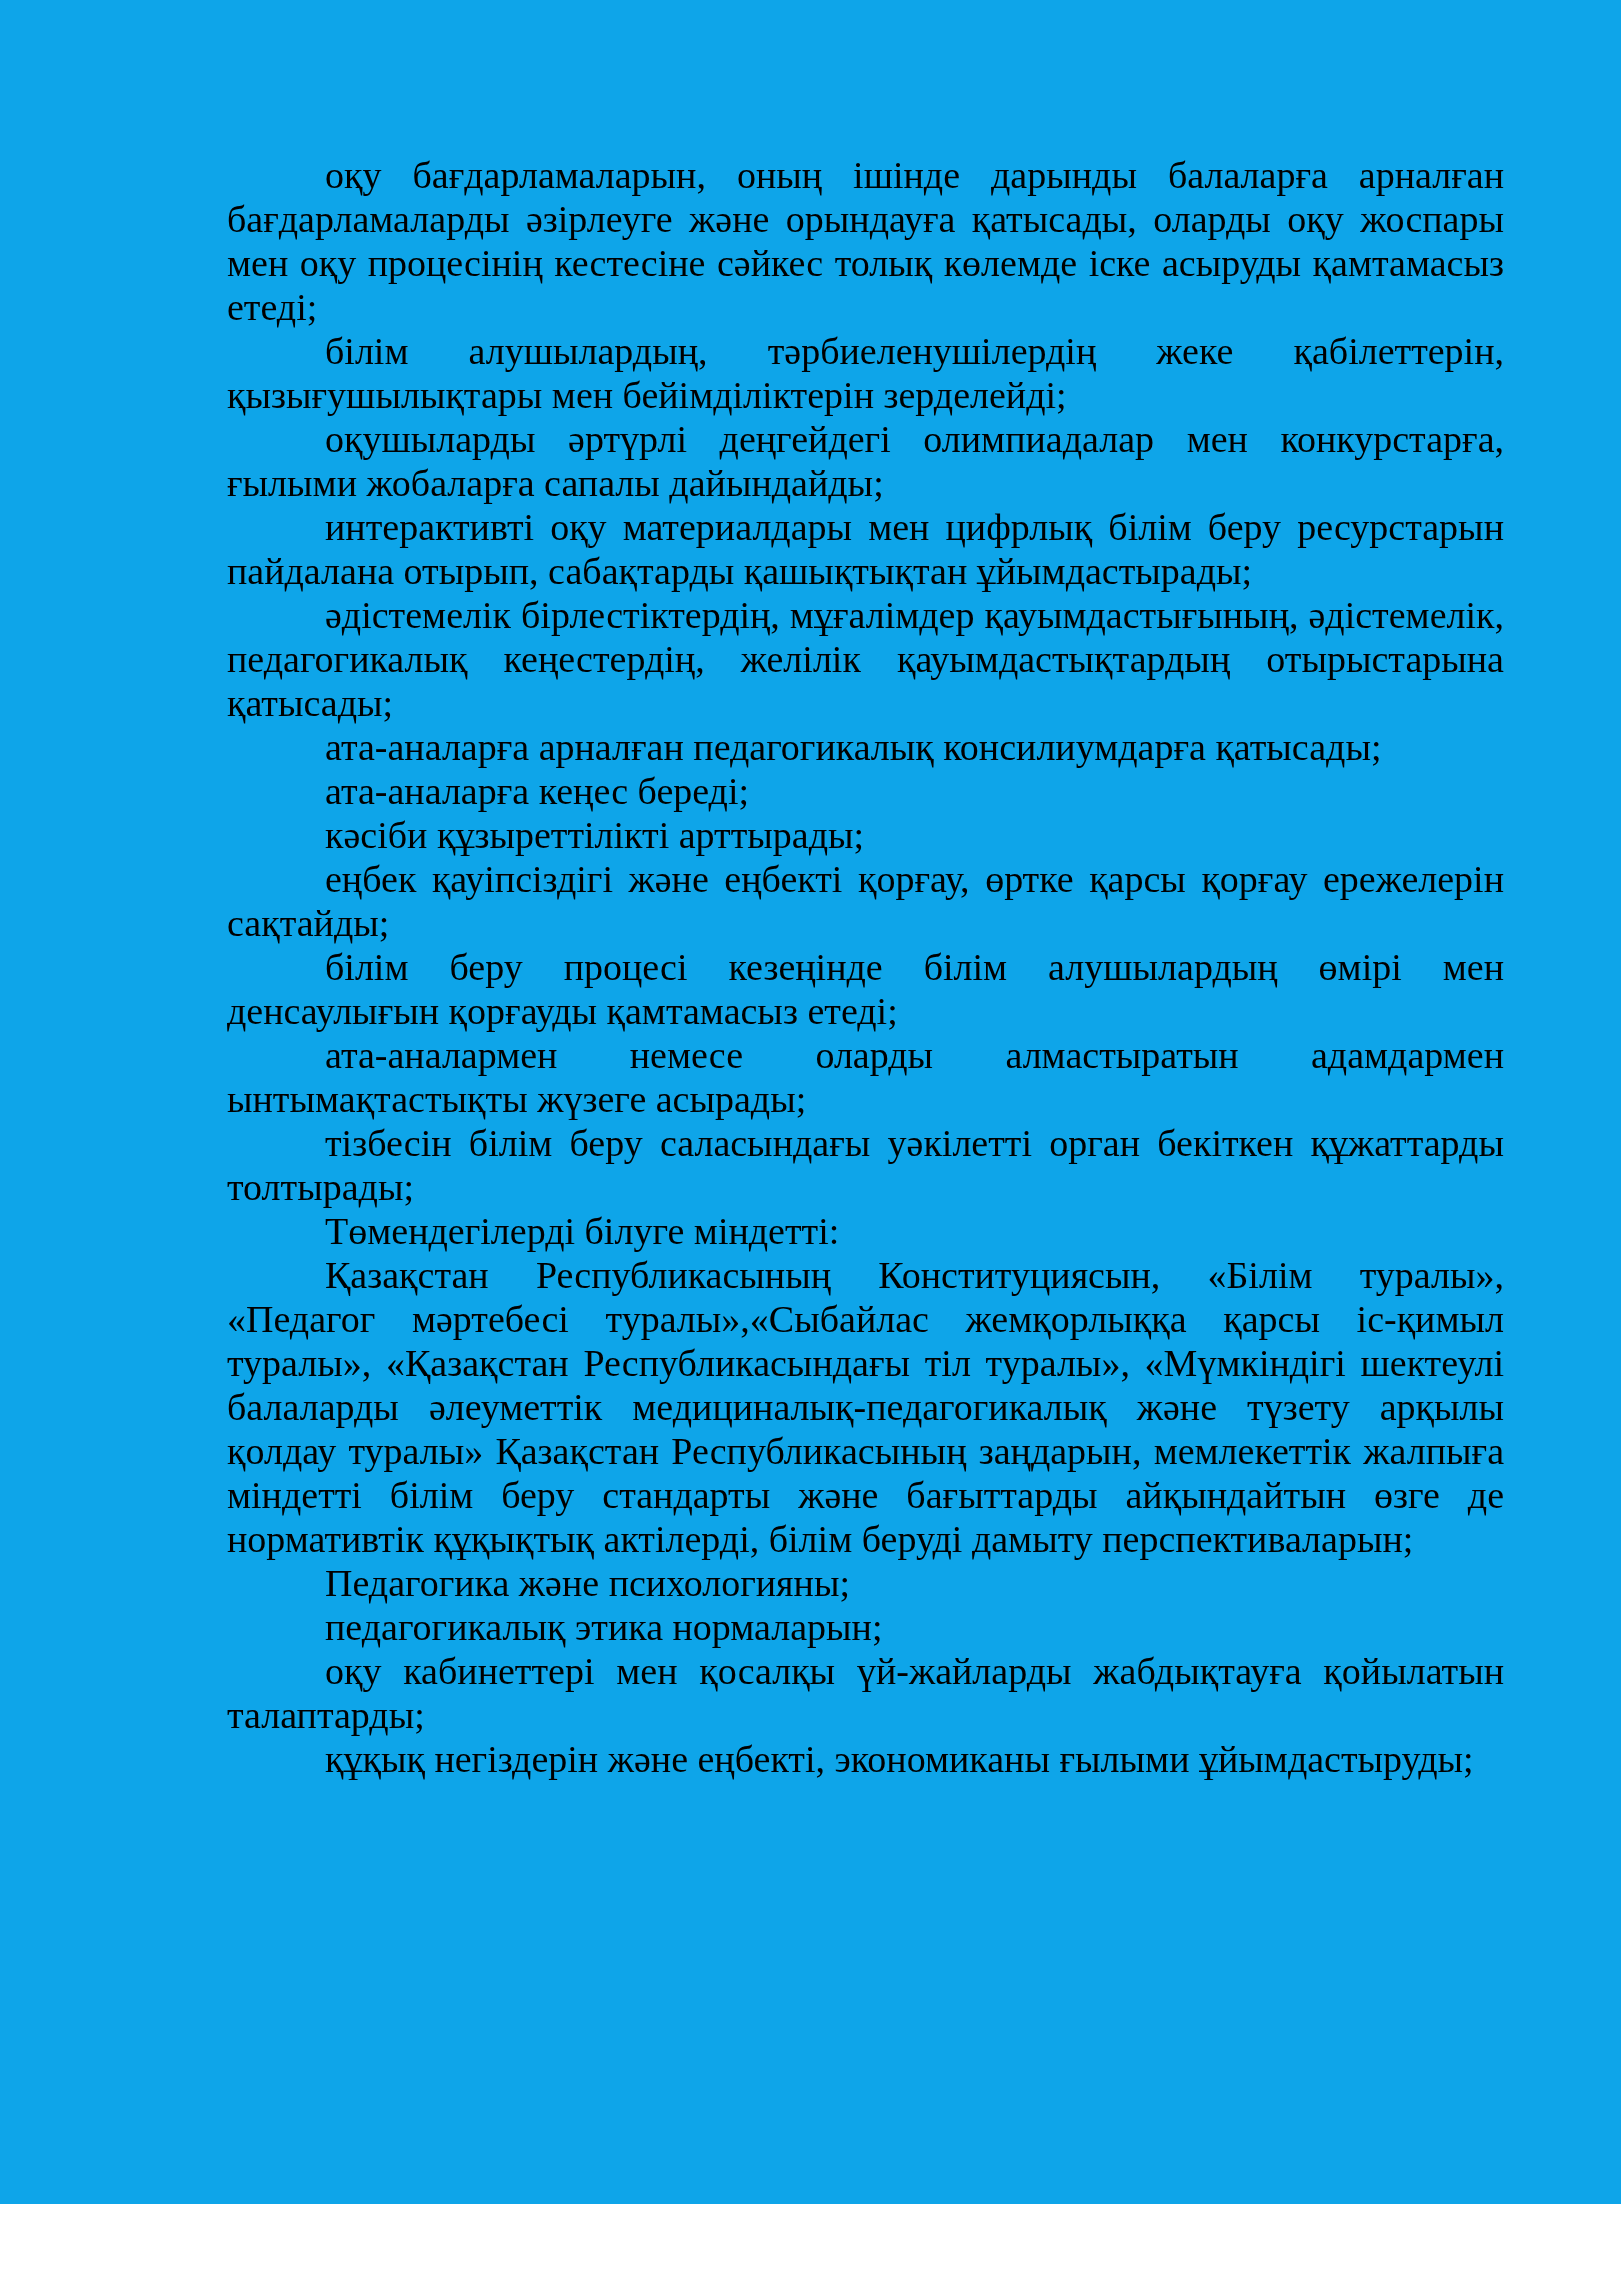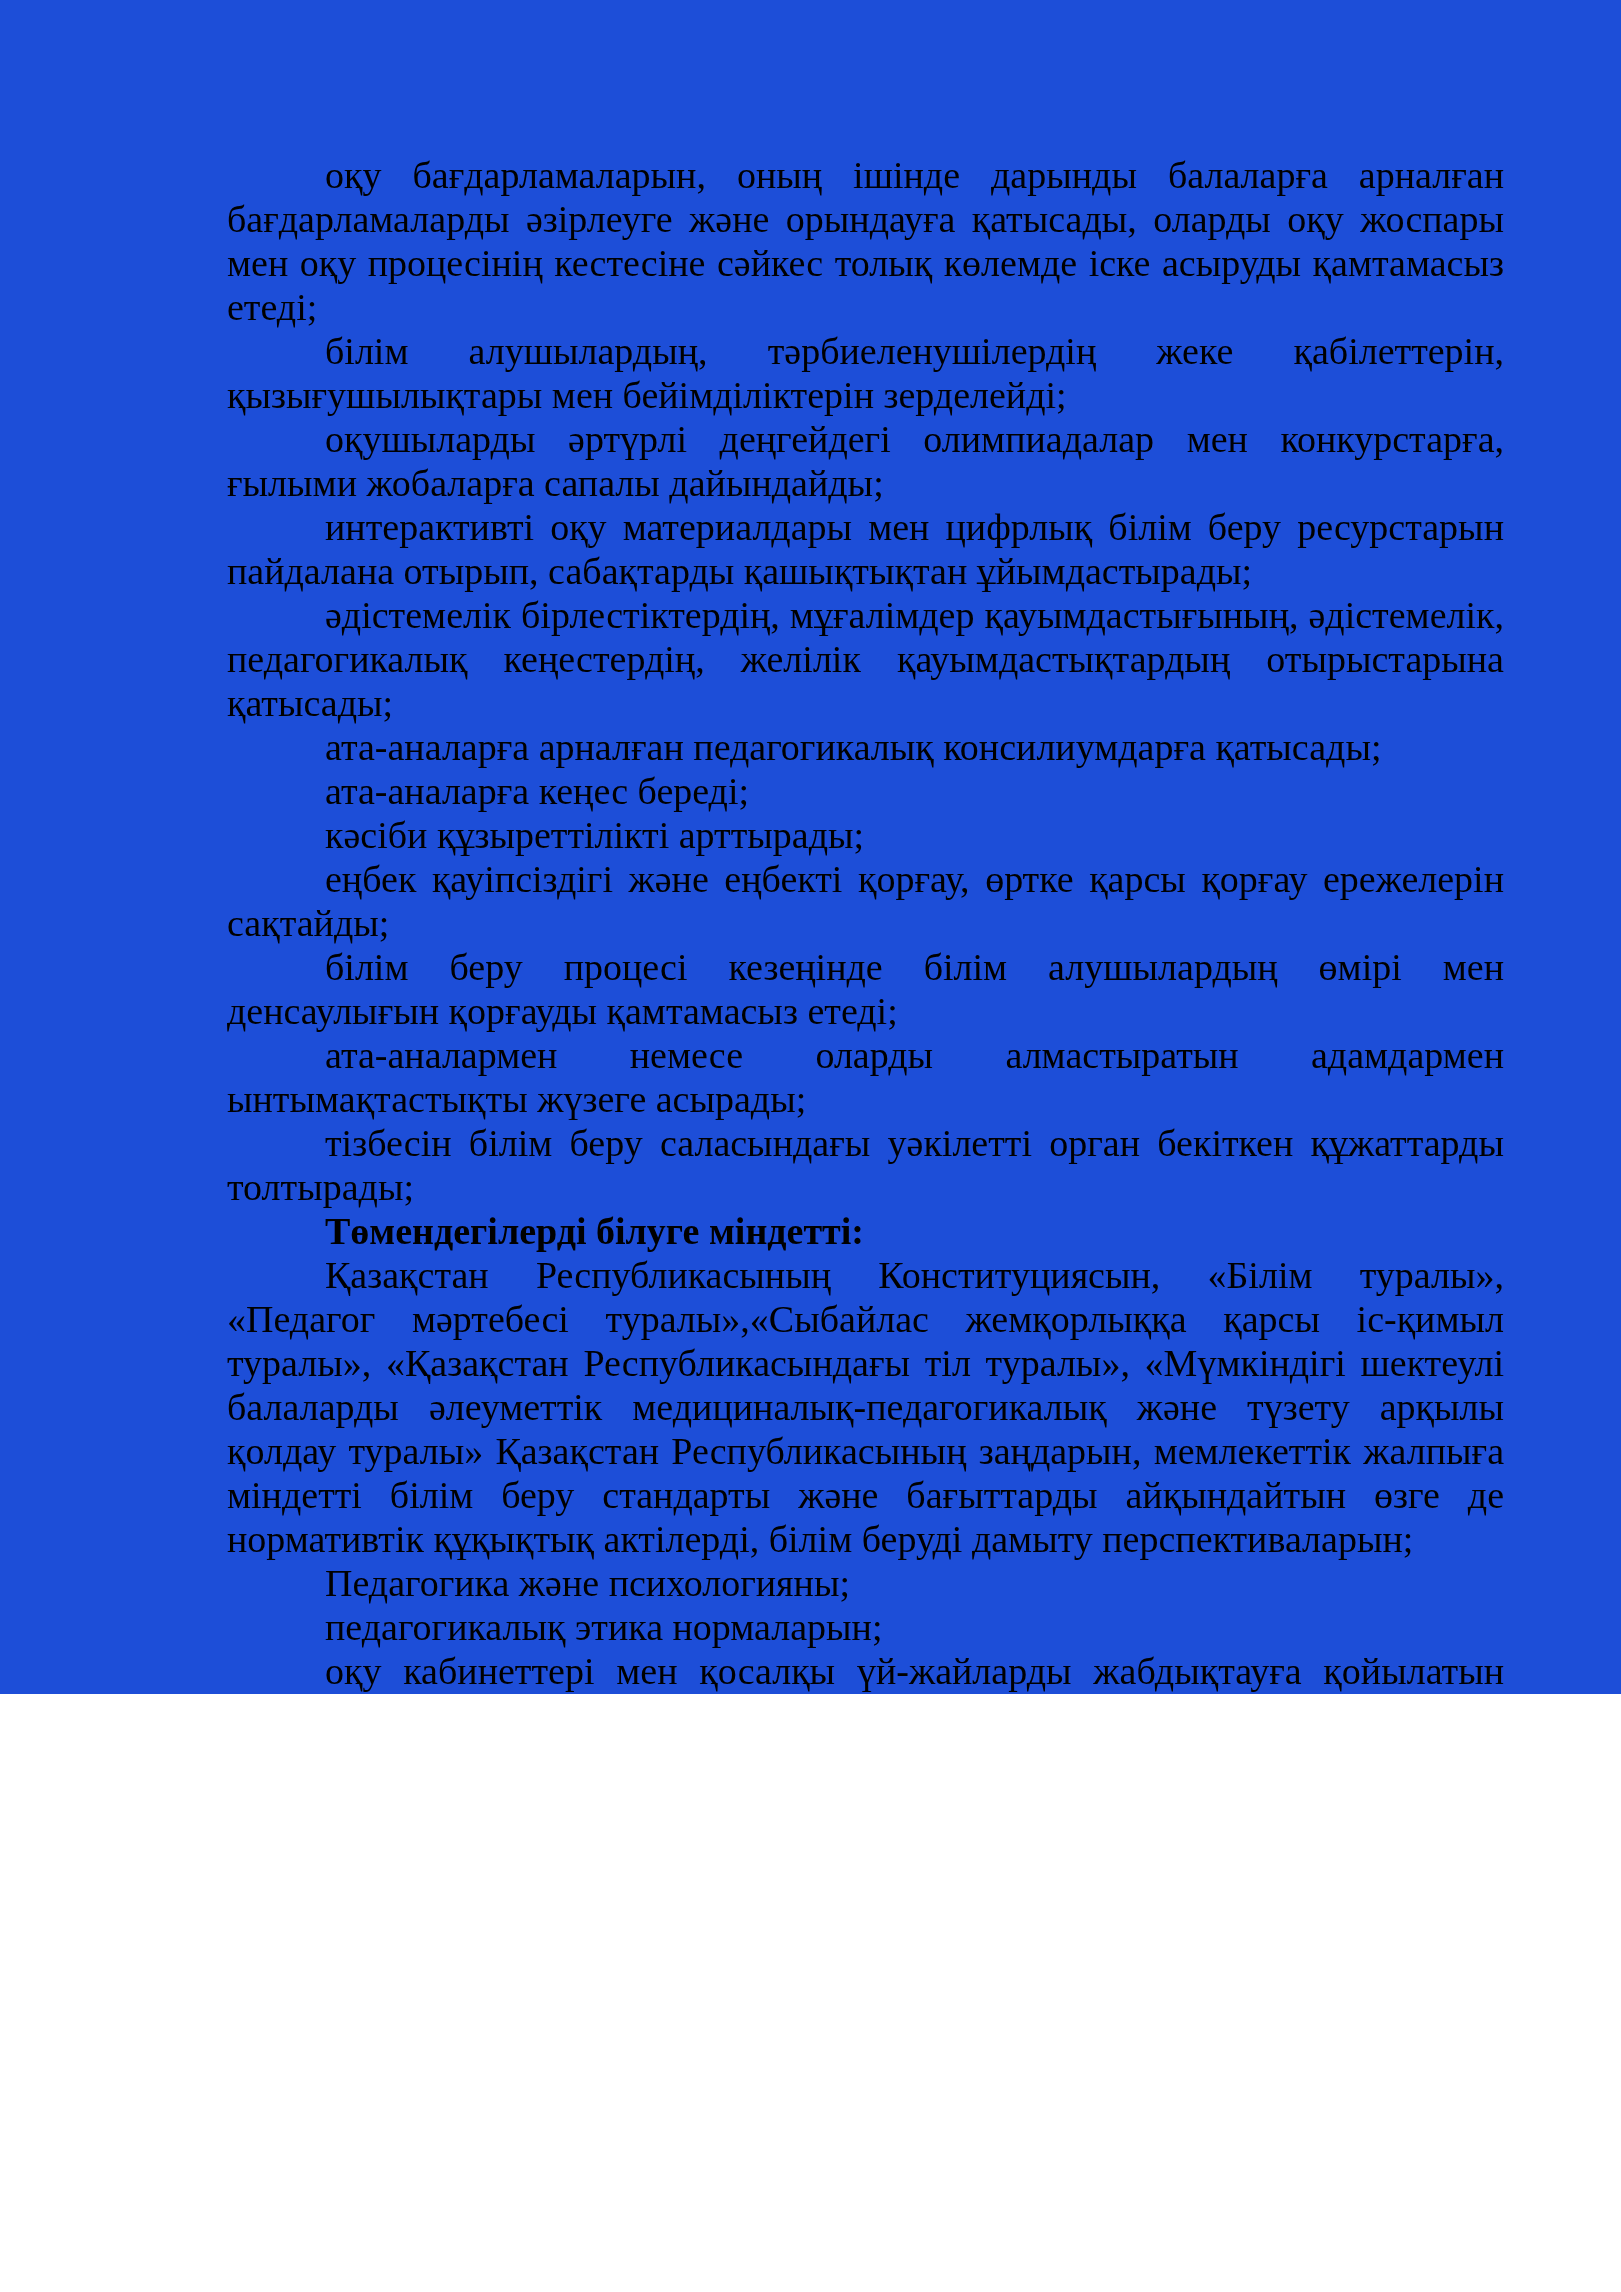--- a/index.html
+++ b/index.html
@@ -3,42 +3,42 @@
 <meta charset="utf-8">
 <style>
   html, body {
     margin: 0;
     padding: 0;
     background: #ffffff;
   }
   .canvas {
     position: relative;
     width: 1621px;
-    height: 1694px;
-    background: #1d4ed8;
+    height: 2204px;
+    background: #0ea5e9;
     overflow: hidden;
   }
   .text-block {
     position: absolute;
     left: 227px;
     top: 153px;
     width: 1277px;
     font-family: "Liberation Serif", "DejaVu Serif", serif;
     font-size: 38px;
     line-height: 44px;
     color: #000000;
     text-align: justify;
   }
   .text-block p {
     margin: 0;
     padding: 0;
     text-indent: 98px;
   }
   .text-block p.heading {
-    font-weight: bold;
+    font-weight: normal;
   }
 </style>
 </head>
 <body>
 
 <div class="canvas">
   <div class="text-block">
     <p>оқу бағдарламаларын, оның ішінде дарынды балаларға арналған бағдарламаларды әзірлеуге және орындауға қатысады, оларды оқу жоспары мен оқу процесінің кестесіне сәйкес толық көлемде іске асыруды қамтамасыз етеді;</p>
     <p>білім алушылардың, тәрбиеленушілердің жеке қабілеттерін, қызығушылықтары мен бейімділіктерін зерделейді;</p>
     <p>оқушыларды әртүрлі деңгейдегі олимпиадалар мен конкурстарға, ғылыми жобаларға сапалы дайындайды;</p>

